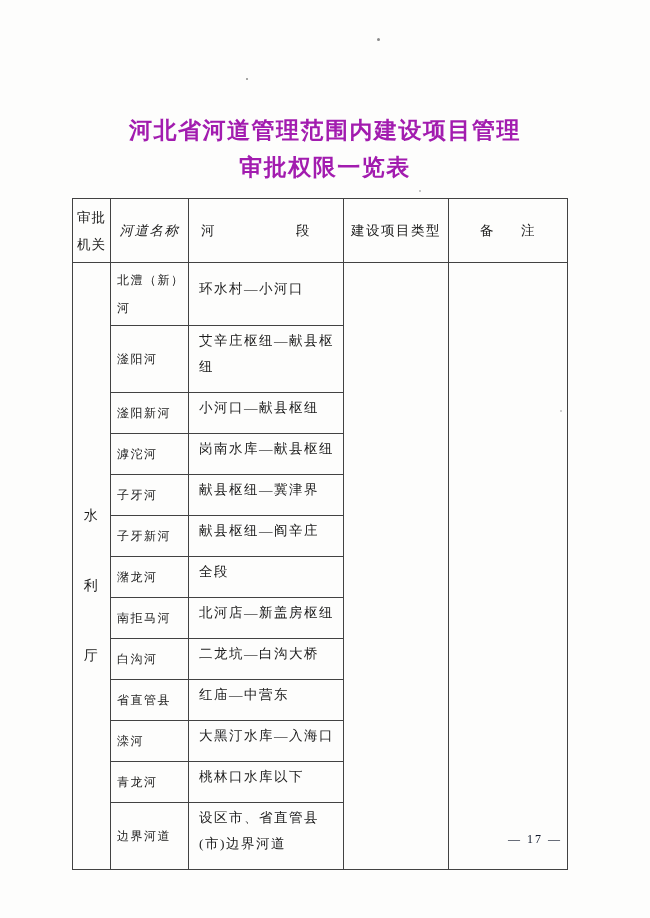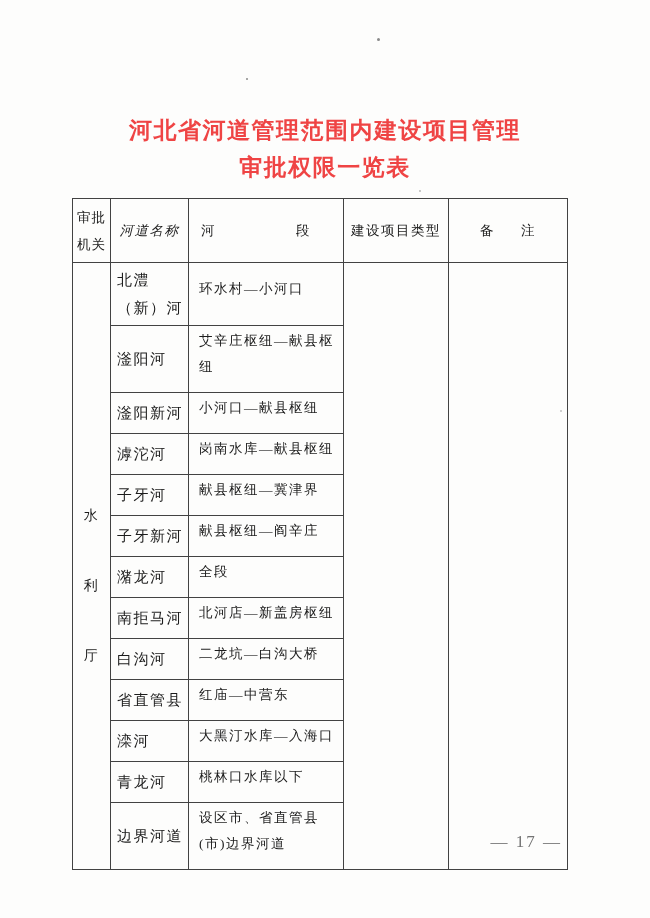--- a/index.html
+++ b/index.html
@@ -18,21 +18,21 @@
   }
   .doc-title {
     position: absolute;
     top: 112px;
     left: 0;
     width: 100%;
     text-align: center;
     font-weight: bold;
     font-size: 23px;
     letter-spacing: 1.5px;
-    color: #ef4444;
+    color: #a21caf;
     line-height: 37px;
   }
   table.main-table {
     position: absolute;
     left: 72px;
     top: 198px;
     width: 495px;
     border-collapse: collapse;
     table-layout: fixed;
     font-size: 13.5px;
@@ -69,38 +69,38 @@
   td.authority-cell .vstack {
     display: flex;
     flex-direction: column;
     align-items: center;
     padding-top: 40px;
     gap: 52px;
     font-size: 14px;
   }
   td.river-cell {
     padding: 2px 0 2px 6px;
-    font-size: 15px;
+    font-size: 12px;
     letter-spacing: 1px;
     line-height: 28px;
   }
   td.section-cell {
     padding: 2px 4px 12px 10px;
     font-size: 13.5px;
     letter-spacing: 1px;
     line-height: 26px;
   }
   td.empty-cell { background: transparent; }
   .page-number {
     position: absolute;
     top: 832px;
     right: 88px;
-    font-size: 17px;
+    font-size: 12px;
     letter-spacing: 2px;
-    color: #737373;
+    color: #0f172a;
   }
   .speck {
     position: absolute;
     background: #8a8a8a;
     border-radius: 50%;
   }
   .speck.s1 { left: 377px; top: 38px;  width: 3px; height: 3px; }
   .speck.s2 { left: 246px; top: 78px;  width: 2px; height: 2px; }
   .speck.s3 { left: 419px; top: 190px; width: 2px; height: 2px; opacity: .6; }
   .speck.s4 { left: 560px; top: 410px; width: 2px; height: 2px; opacity: .5; }

